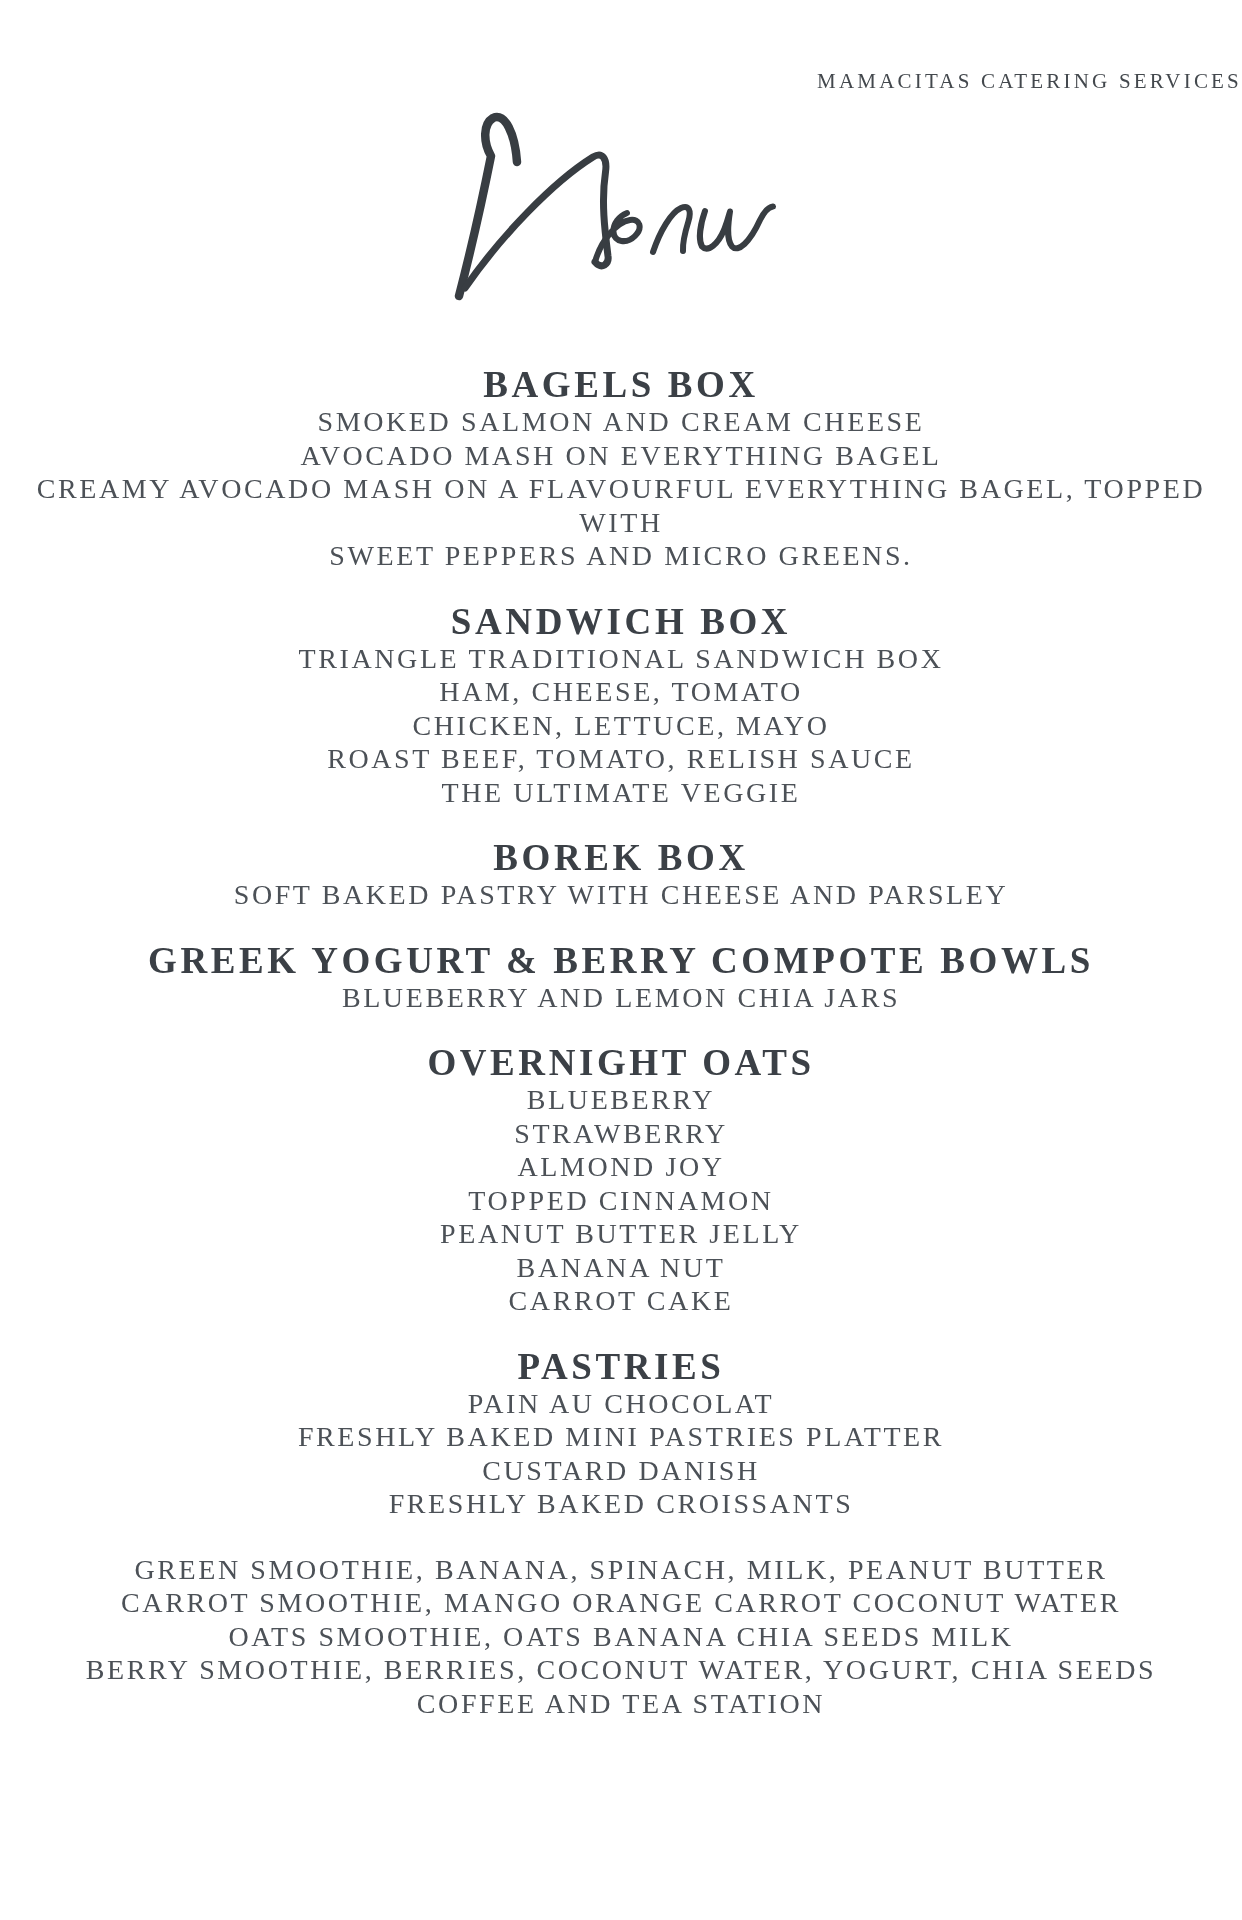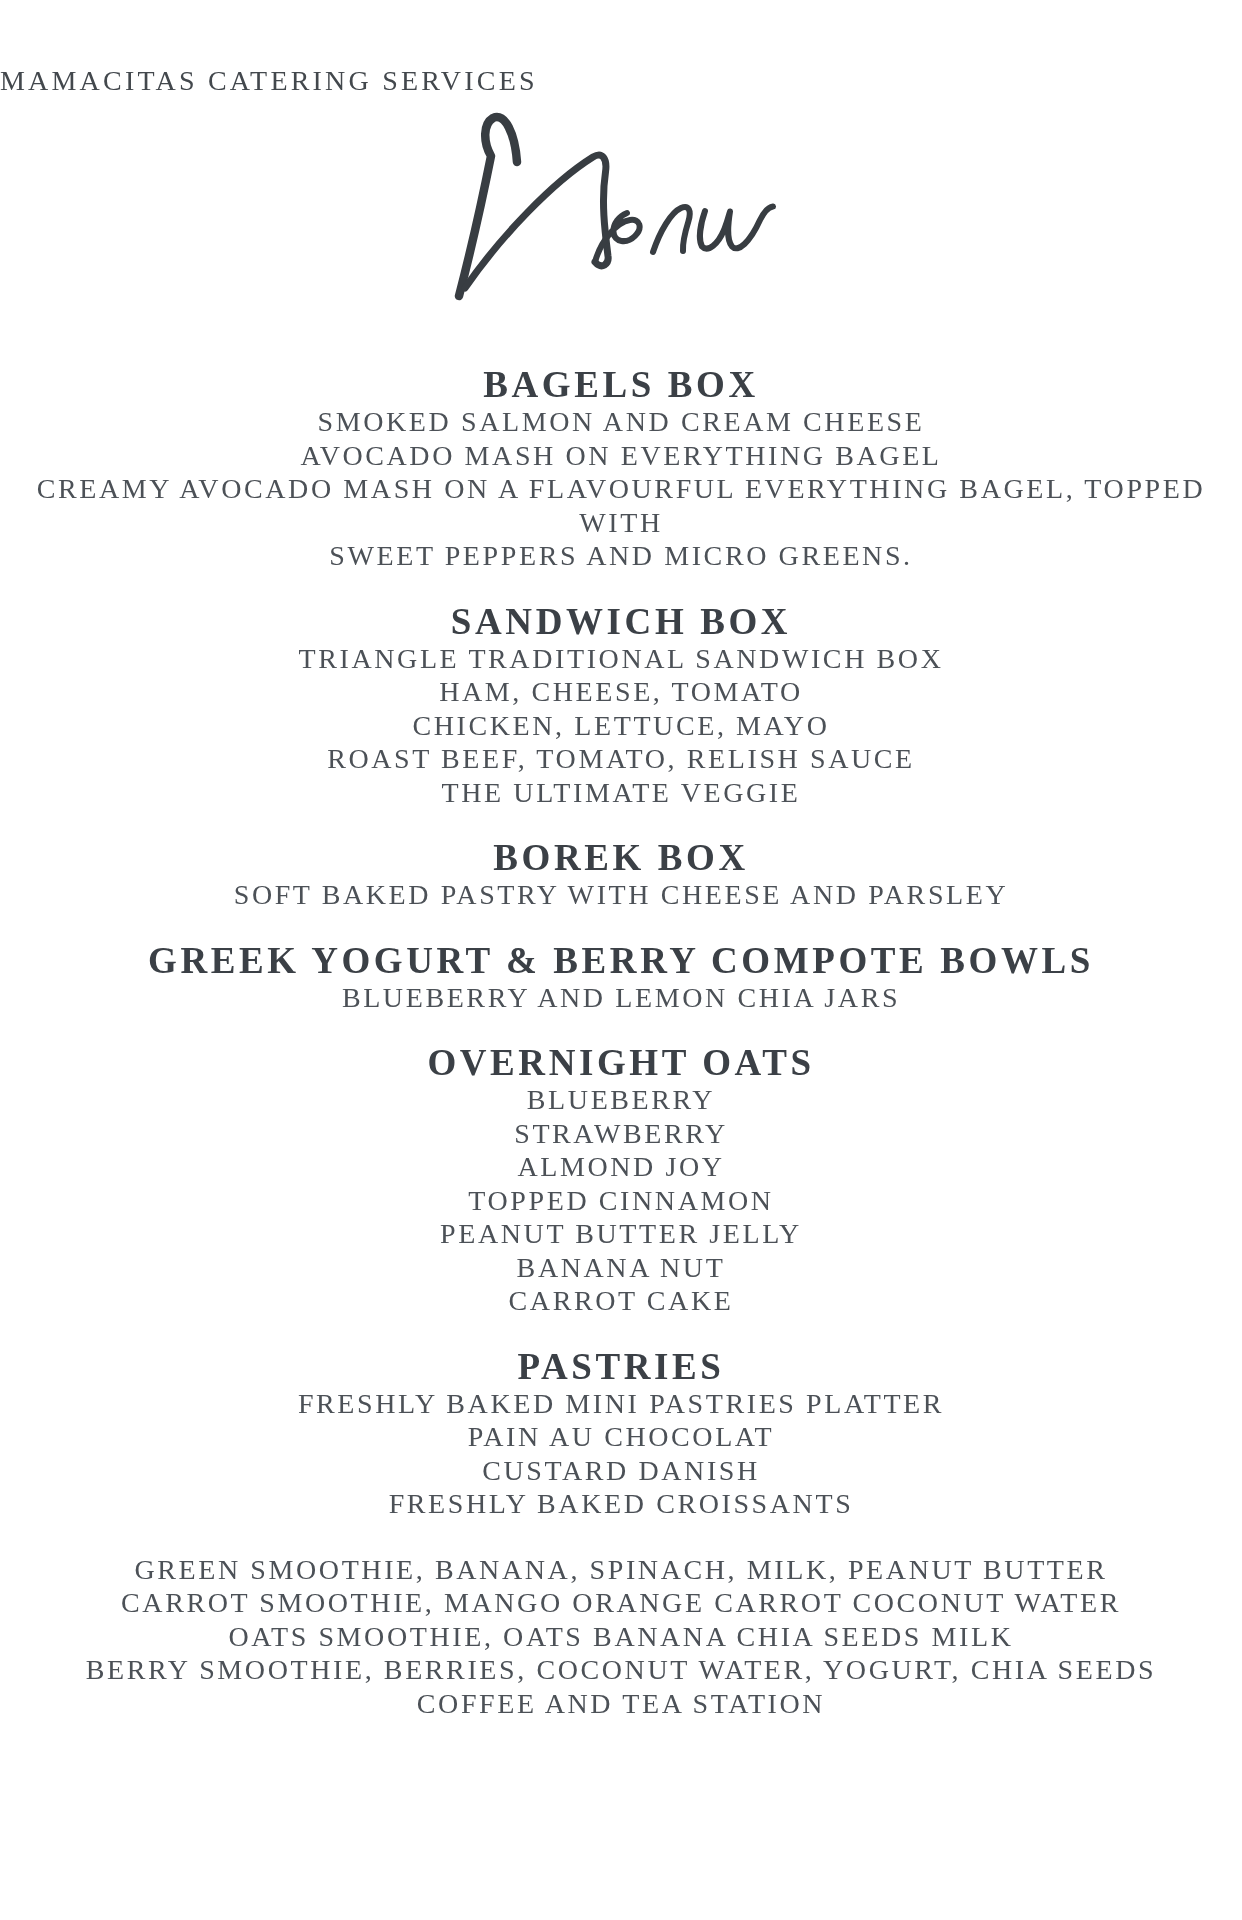--- a/index.html
+++ b/index.html
@@ -11,22 +11,22 @@
     position: relative;
     width: 1242px;
     height: 1920px;
     margin: 0 auto;
     background: #ffffff;
     font-family: "Liberation Serif", "DejaVu Serif", serif;
     overflow: hidden;
   }
   .brand {
     padding-top: 70px;
-    text-align: left;
-    font-size: 28px;
+    text-align: right;
+    font-size: 21px;
     font-weight: 400;
     letter-spacing: 3.2px;
     color: #43484d;
     line-height: 22px;
   }
   .script-wrap {
     margin-top: 6px;
     height: 212px;
     display: flex;
     justify-content: center;
@@ -120,22 +120,22 @@
         <p class="menu-line">BLUEBERRY</p>
         <p class="menu-line">STRAWBERRY</p>
         <p class="menu-line">ALMOND JOY</p>
         <p class="menu-line">TOPPED CINNAMON</p>
         <p class="menu-line">PEANUT BUTTER JELLY</p>
         <p class="menu-line">BANANA NUT</p>
         <p class="menu-line">CARROT CAKE</p>
       </section>
       <section class="menu-section">
         <h2 class="section-heading">PASTRIES</h2>
+        <p class="menu-line">PAIN AU CHOCOLAT</p>
         <p class="menu-line">FRESHLY BAKED MINI PASTRIES PLATTER</p>
-        <p class="menu-line">PAIN AU CHOCOLAT</p>
         <p class="menu-line">CUSTARD DANISH</p>
         <p class="menu-line">FRESHLY BAKED CROISSANTS</p>
       </section>
       <section class="menu-section gap-large">
         <p class="menu-line">GREEN SMOOTHIE, BANANA, SPINACH, MILK, PEANUT BUTTER</p>
         <p class="menu-line">CARROT SMOOTHIE, MANGO ORANGE CARROT COCONUT WATER</p>
         <p class="menu-line">OATS SMOOTHIE, OATS BANANA CHIA SEEDS MILK</p>
         <p class="menu-line">BERRY SMOOTHIE, BERRIES, COCONUT WATER, YOGURT, CHIA SEEDS</p>
         <p class="menu-line">COFFEE AND TEA STATION</p>
       </section>

